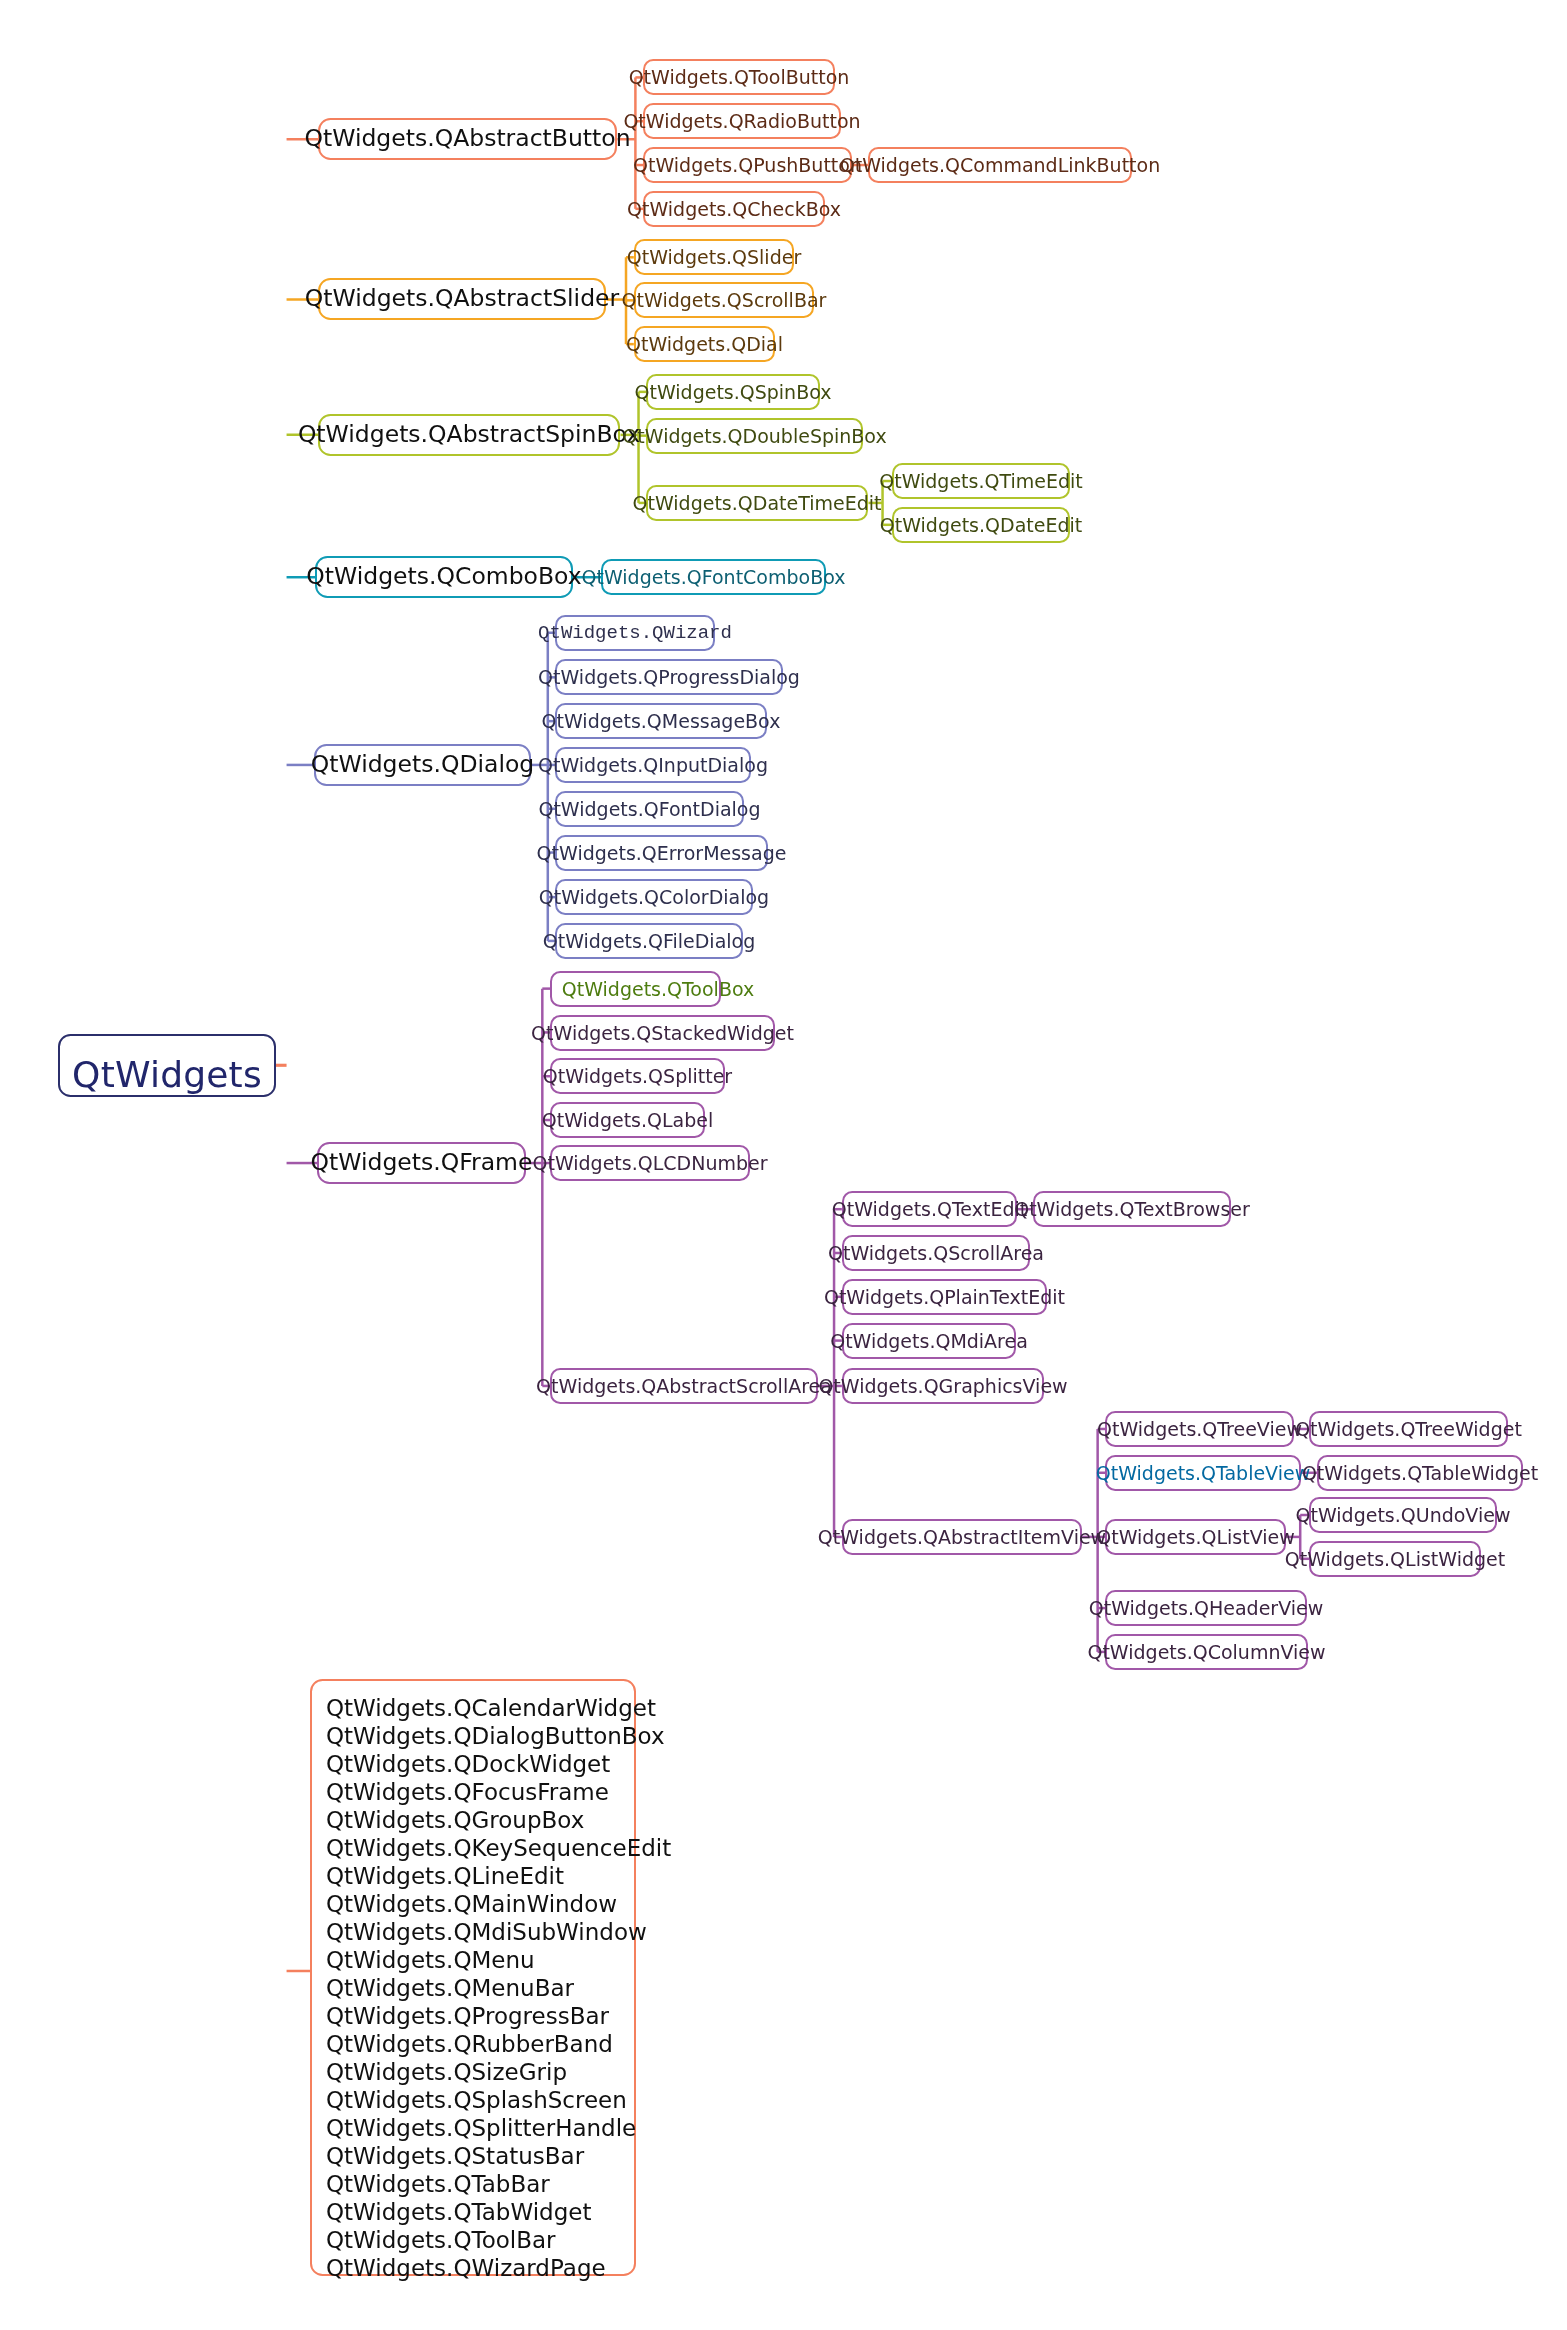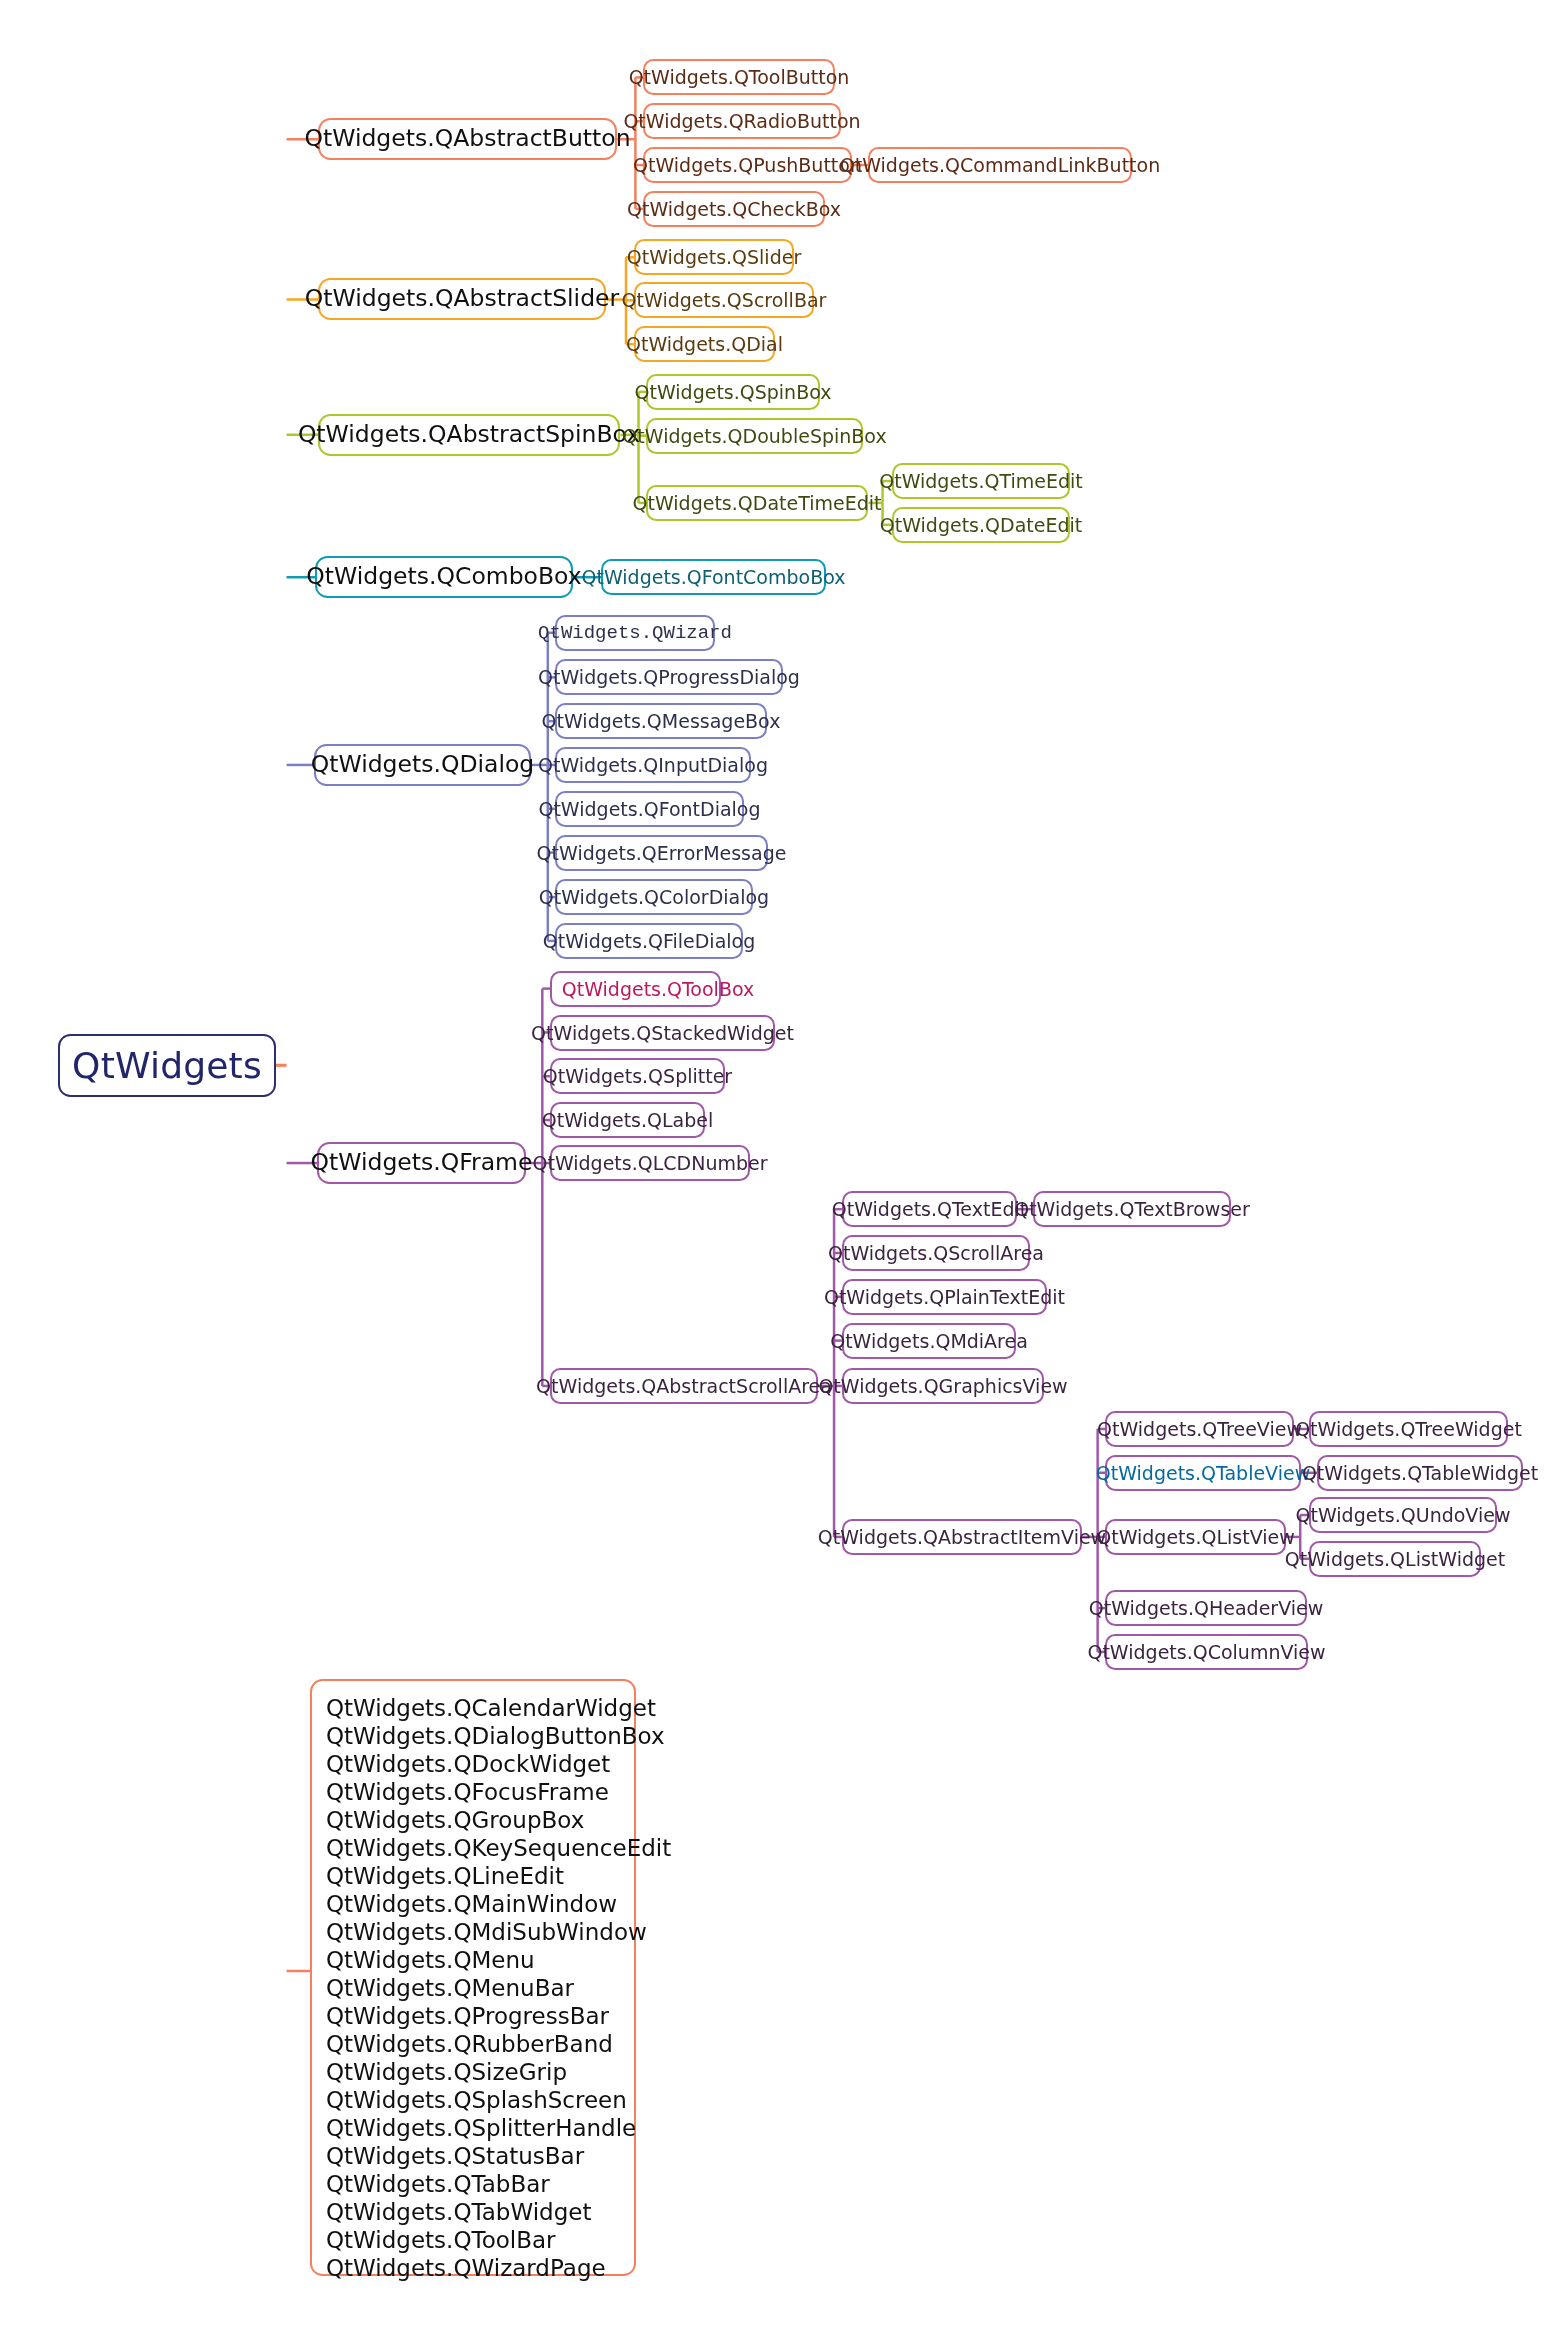--- a/index.html
+++ b/index.html
@@ -133,21 +133,21 @@
       <path d="M1664,1883 L1684,1883" stroke="#a158a8"></path>
 
       <path d="M1644,1965 L1662,1965" stroke="#a158a8"></path>
       <path d="M1662,1937 L1662,1993" stroke="#a158a8"></path>
       <path d="M1662,1937 L1674,1937" stroke="#a158a8"></path>
       <path d="M1662,1993 L1674,1993" stroke="#a158a8"></path>
 
     </g>
   </svg>
 
-  <div class="node n-root" style="left:58px;top:1034px;width:218px;height:63px;">
+  <div class="node n-root" style="left:58px;top:1034px;width:218px;height:63px;align-items:flex-end;">
     <span>QtWidgets</span>
   </div>
 
   <div class="node n-l2" style="left:318px;top:118px;width:299px;height:42px;border-color:#f4805e;">
     <span>QtWidgets.QAbstractButton</span>
   </div>
 
   <div class="node n-l2" style="left:318px;top:278px;width:288px;height:42px;border-color:#f5a623;">
     <span>QtWidgets.QAbstractSlider</span>
   </div>
@@ -232,21 +232,21 @@
   <div class="node n-l3" style="left:555px;top:835px;width:213px;height:36px;border-color:#7b7fc4;color:#2e2f4d;">
     <span>QtWidgets.QErrorMessage</span>
   </div>
   <div class="node n-l3" style="left:555px;top:879px;width:198px;height:36px;border-color:#7b7fc4;color:#2e2f4d;">
     <span>QtWidgets.QColorDialog</span>
   </div>
   <div class="node n-l3" style="left:555px;top:923px;width:188px;height:36px;border-color:#7b7fc4;color:#2e2f4d;">
     <span>QtWidgets.QFileDialog</span>
   </div>
 
-  <div class="node n-l3" style="left:550px;top:971px;width:171px;height:36px;border-color:#a158a8;color:#be185d;padding-left:45px;">
+  <div class="node n-l3" style="left:550px;top:971px;width:171px;height:36px;border-color:#a158a8;color:#4d7c0f;padding-left:45px;">
     <span>QtWidgets.QToolBox</span>
   </div>
   <div class="node n-l3" style="left:550px;top:1015px;width:225px;height:36px;border-color:#a158a8;color:#3b2440;">
     <span>QtWidgets.QStackedWidget</span>
   </div>
   <div class="node n-l3" style="left:550px;top:1058px;width:175px;height:36px;border-color:#a158a8;color:#3b2440;">
     <span>QtWidgets.QSplitter</span>
   </div>
   <div class="node n-l3" style="left:550px;top:1102px;width:155px;height:36px;border-color:#a158a8;color:#3b2440;">
     <span>QtWidgets.QLabel</span>

